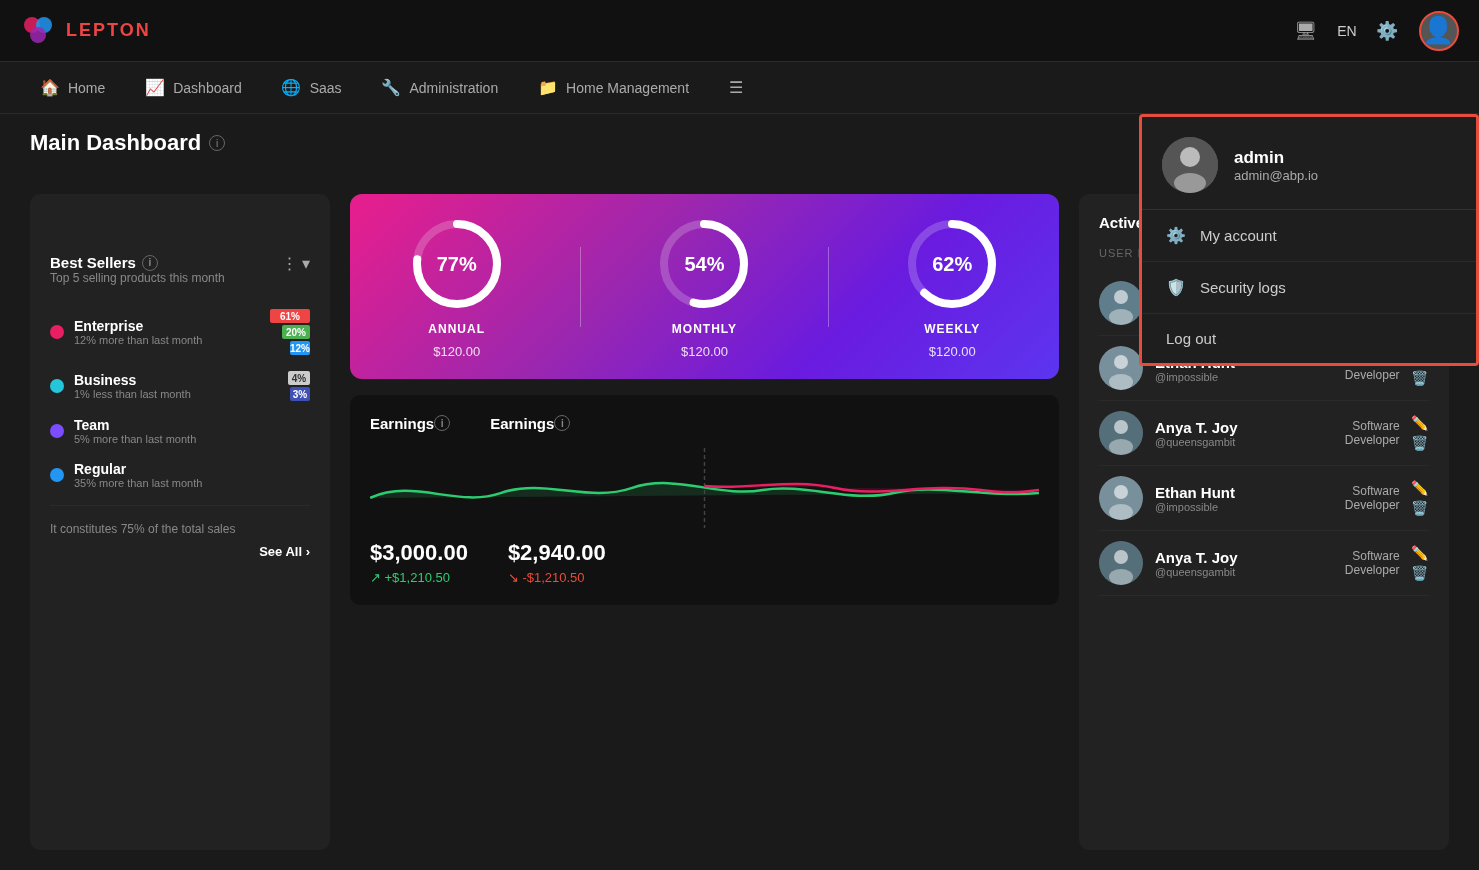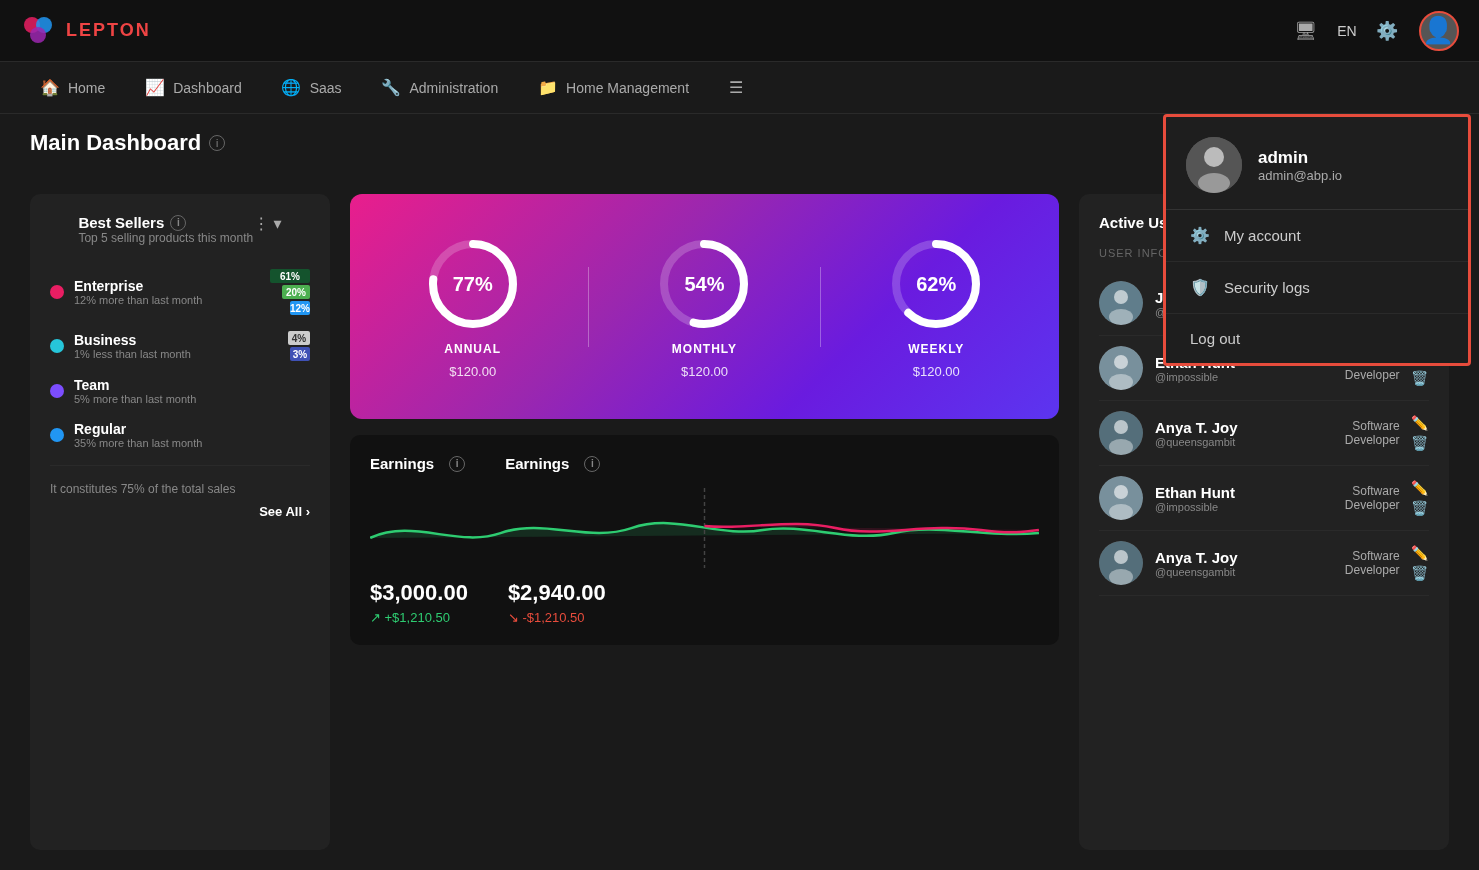--- a/index.html
+++ b/index.html
@@ -105,23 +105,24 @@
       background: #222;
       border-radius: 10px;
       padding: 20px;
     }
     .best-sellers-card {
       width: 300px;
       flex-shrink: 0;
     }
     .card-header {
       display: flex;
-      justify-content: center;
+      justify-content: space-between;
       align-items: flex-start;
       margin-bottom: 6px;
+      margin-top: 40px;
     }
     .card-title {
       font-size: 15px;
       font-weight: 700;
       color: #fff;
       display: flex;
       align-items: center;
       gap: 6px;
     }
     .card-subtitle {
@@ -186,21 +187,21 @@
     .middle-card {
       flex: 1;
       display: flex;
       flex-direction: column;
       gap: 16px;
     }
 
     .gradient-card {
       background: linear-gradient(135deg, #e91e8c 0%, #9b27af 40%, #6a1bdf 70%, #5c35f0 100%);
       border-radius: 12px;
-      padding: 40px;
+      padding: 20px;
       display: flex;
       justify-content: space-around;
       align-items: center;
     }
 
     .metric-item {
       display: flex;
       flex-direction: column;
       align-items: center;
       gap: 8px;
@@ -249,22 +250,21 @@
     .earnings-header {
       display: flex;
       gap: 40px;
       margin-bottom: 16px;
     }
     .earnings-title {
       font-size: 15px;
       font-weight: 600;
       color: #fff;
       display: flex;
-      align-items: center;
-      gap: 15px;
+      gap: 0;
     }
     .chart-area {
       height: 80px;
       position: relative;
       overflow: hidden;
     }
     .earnings-totals {
       display: flex;
       gap: 40px;
       margin-top: 12px;
@@ -321,22 +321,22 @@
     .user-handle { font-size: 11px; color: #888; }
     .user-role { font-size: 12px; color: #aaa; text-align: right; }
     .action-icons { display: flex; flex-direction: column; gap: 4px; }
     .edit-icon { color: #7b8cde; cursor: pointer; font-size: 14px; }
     .delete-icon { color: #e74c3c; cursor: pointer; font-size: 14px; }
 
     
     .dropdown-overlay {
       position: absolute;
       top: 0;
-      right: 8px;
-      width: 308px;
+      right: 0;
+      width: 340px;
       background: #1e1e1e;
       border: 3px solid #e74c3c;
       border-radius: 4px;
       z-index: 100;
     }
     .dropdown-user-header {
       display: flex;
       align-items: center;
       gap: 16px;
       padding: 20px 20px 16px 20px;
@@ -460,21 +460,21 @@
     </div>
 
     <div class="seller-item">
       <div class="seller-dot" style="background:#e91e63;"></div>
       <div class="seller-info">
         <div class="seller-name">Enterprise</div>
         <div class="seller-sub">12% more than last month</div>
       </div>
       <div class="seller-bars">
         <div class="bar-row">
-            <div class="bar" style="background:#14532d; width:40px;">61%</div>
+            <div class="bar" style="background:#ef4444; width:40px;">61%</div>
           </div>
         <div class="bar-row">
             <div class="bar" style="background:#4caf50; width:28px;">20%</div>
           </div>
         <div class="bar-row">
             <div class="bar" style="background:#2196f3; width:20px;">12%</div>
           </div>
       </div>
     </div>
 

